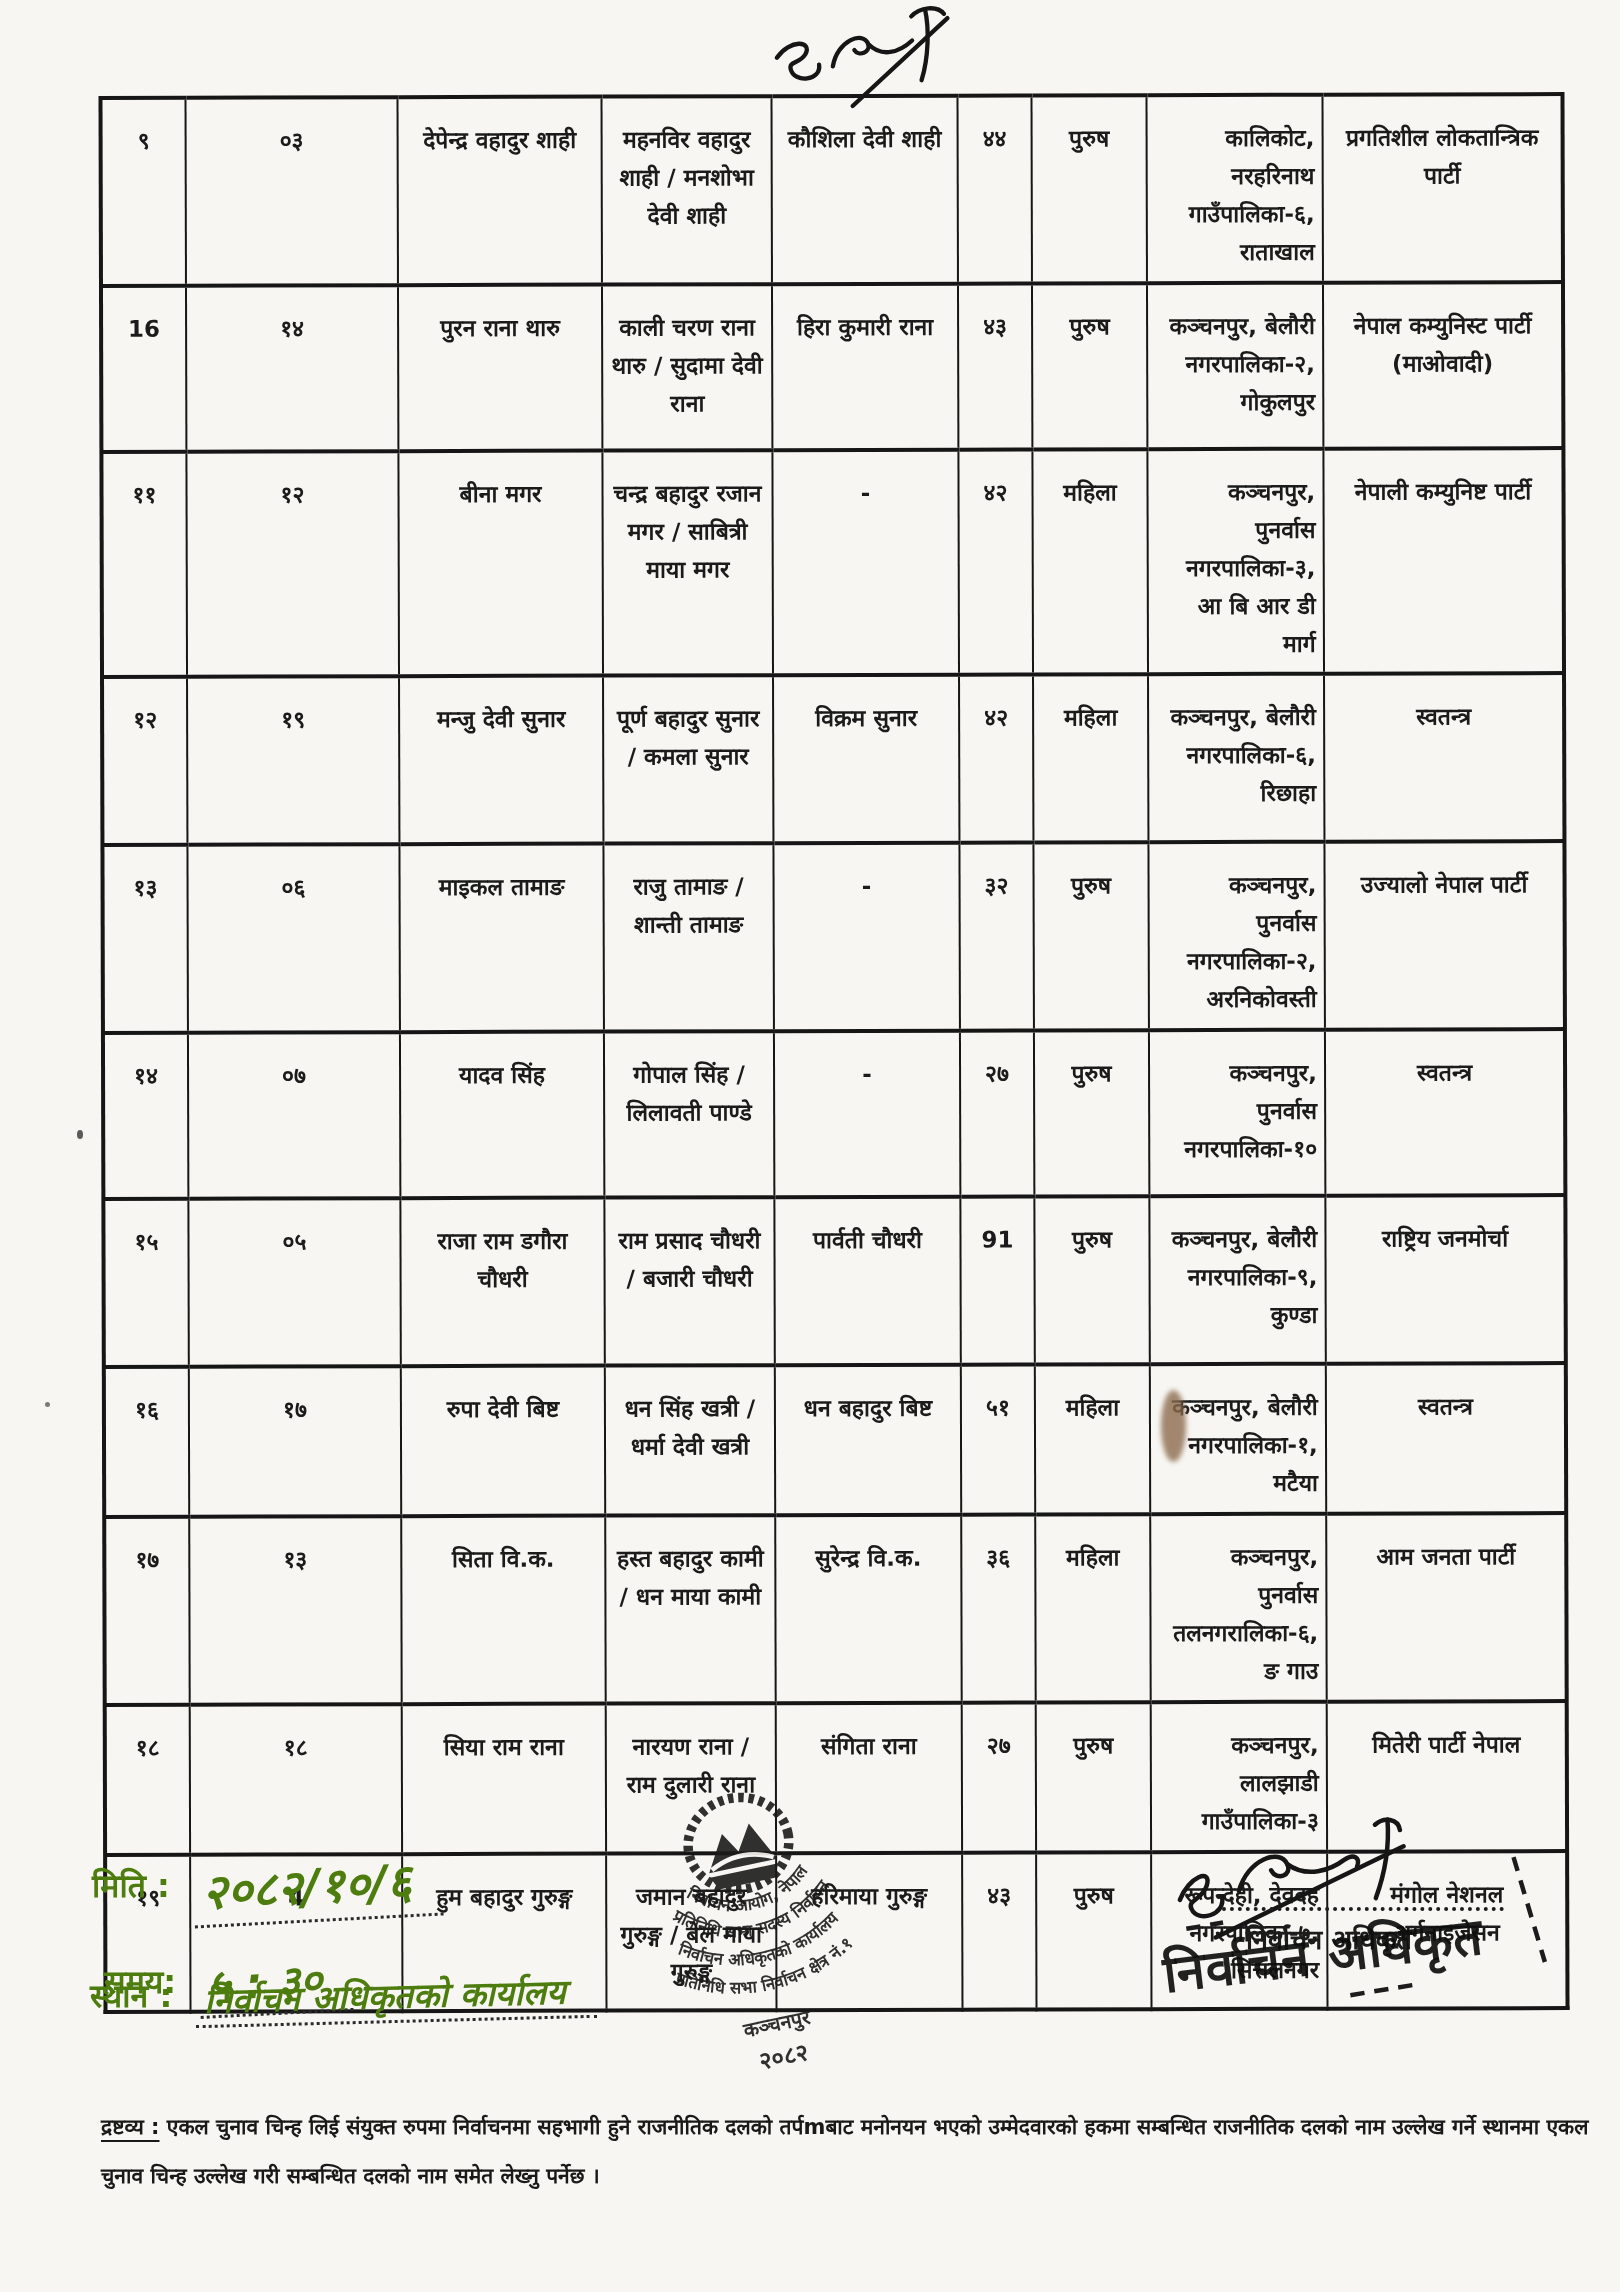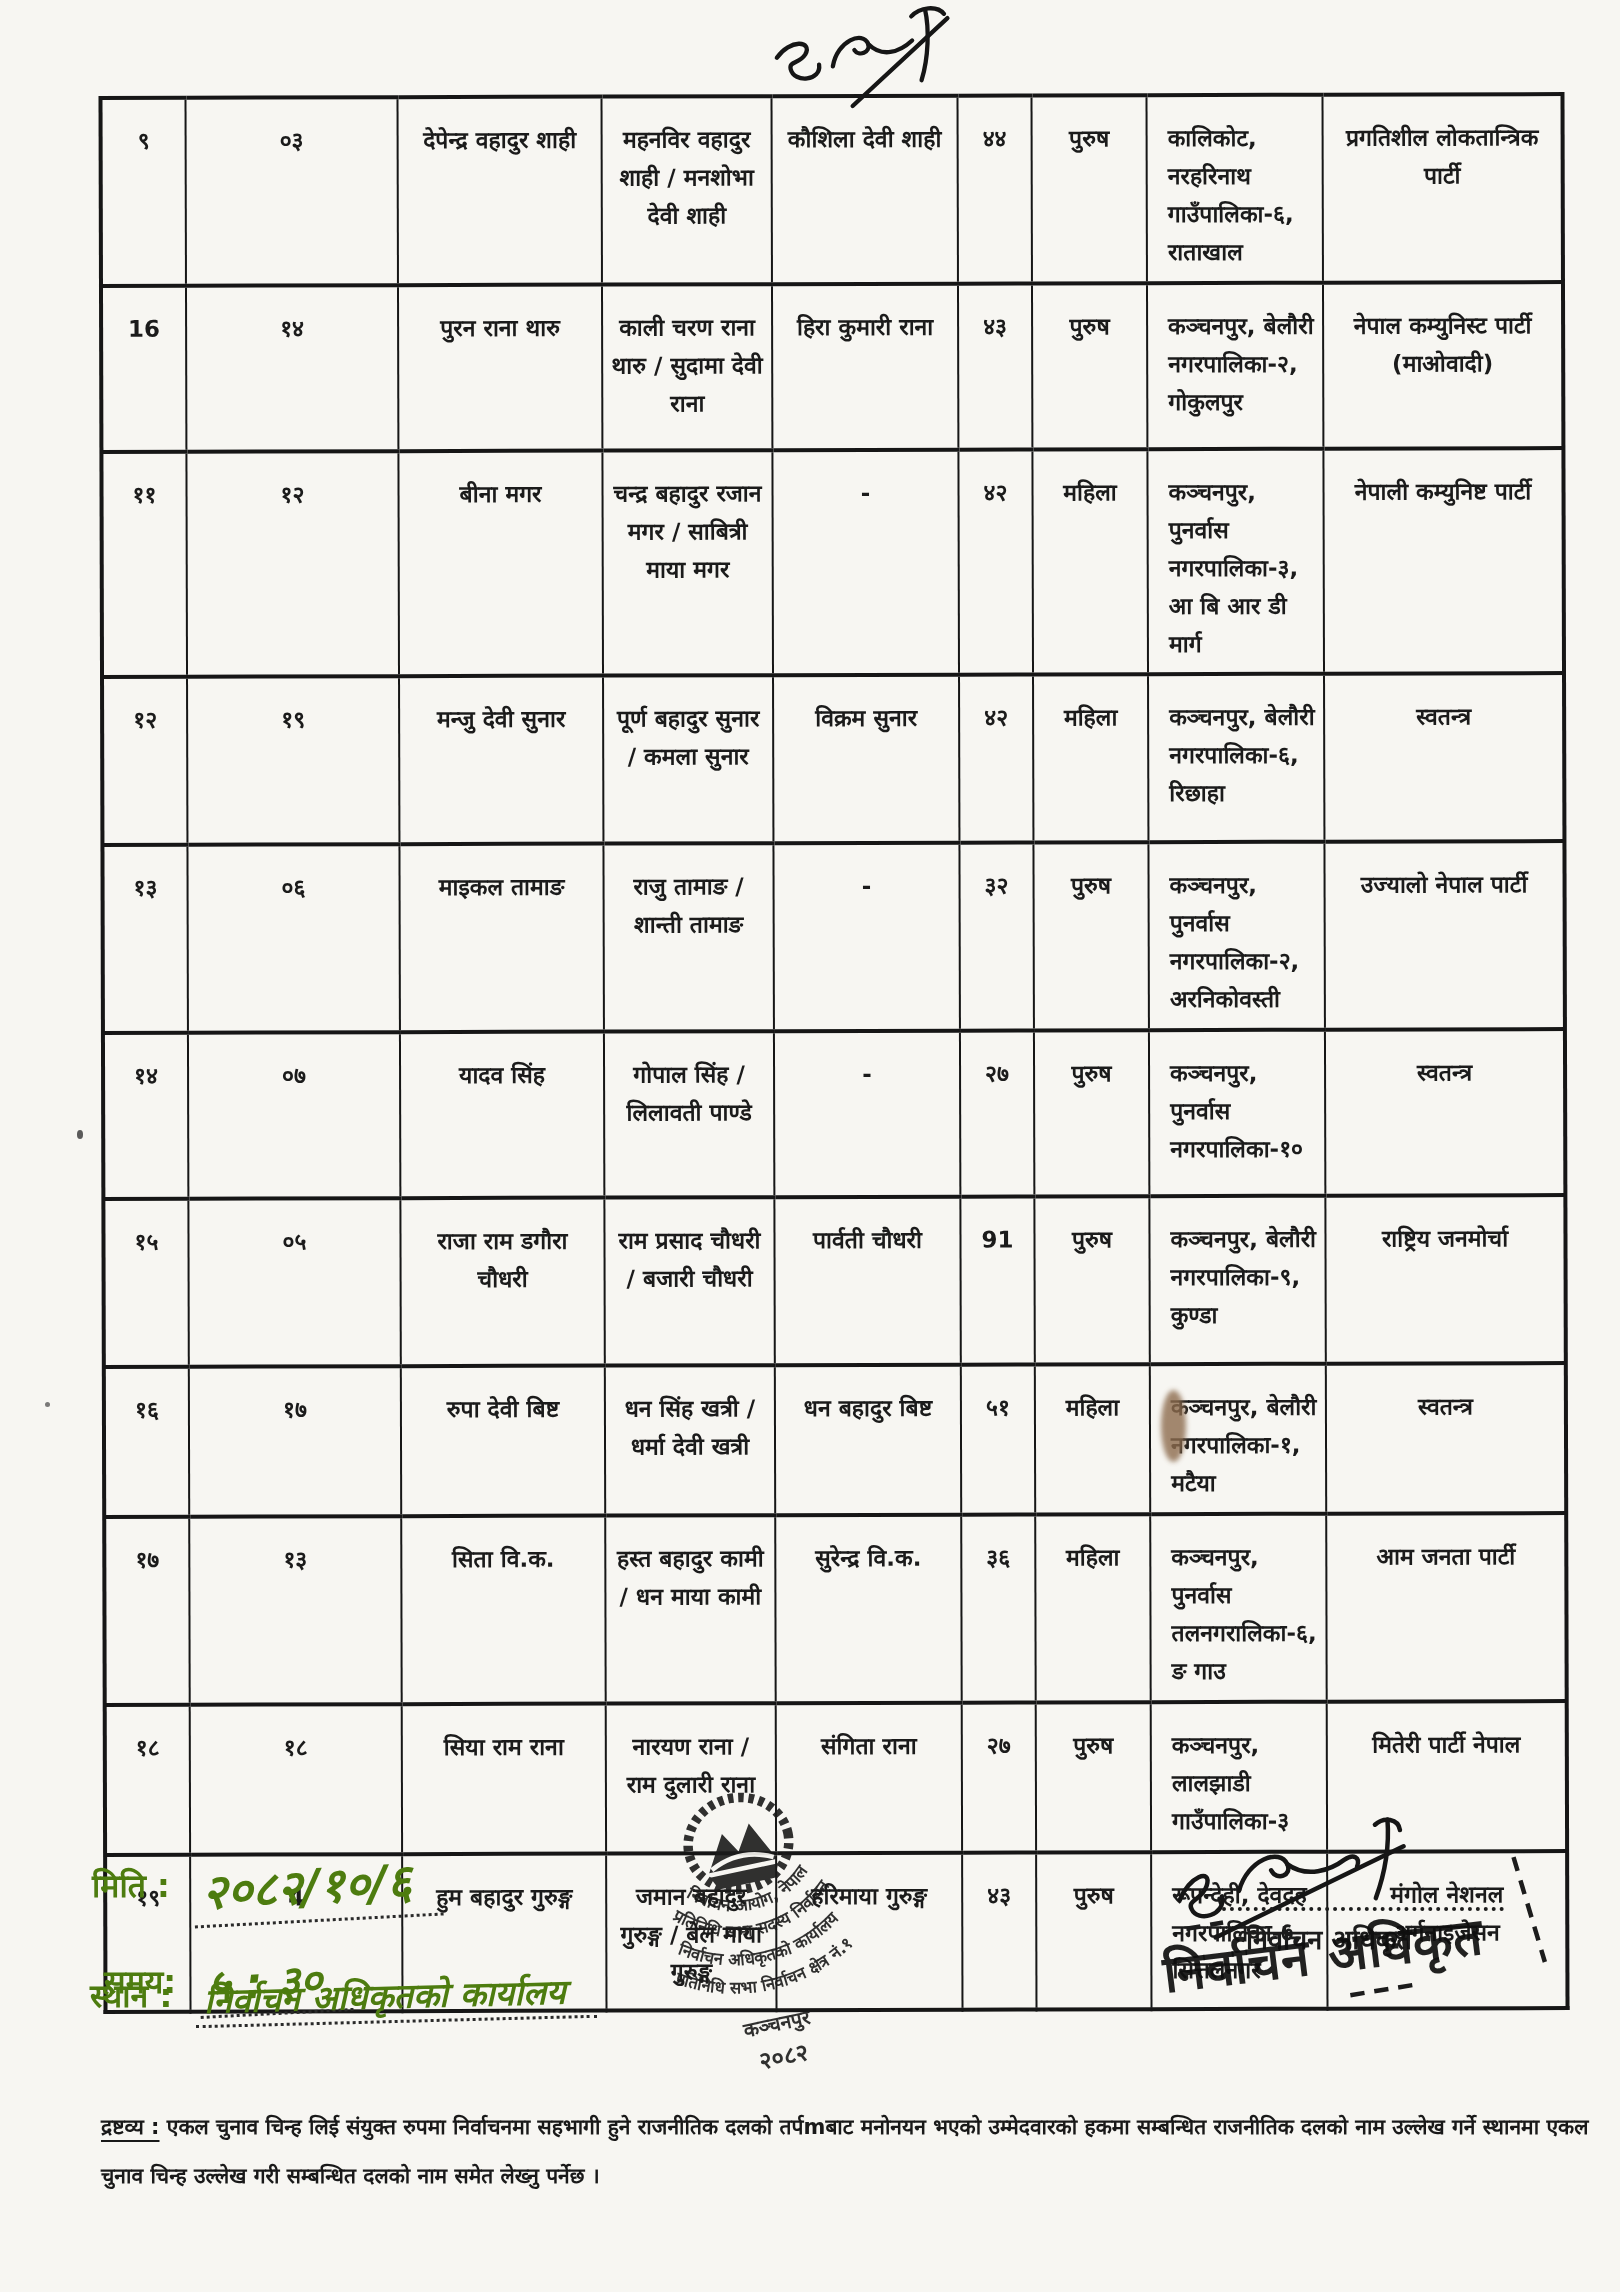--- a/index.html
+++ b/index.html
@@ -16,21 +16,21 @@
     transform:rotate(-0.15deg);
     border:4.5px solid #161616;
   }
   .doc-table td {
     border:2.7px solid #161616; border-top-width:4.5px;
     vertical-align:top; padding:23px 7.2px 9px;
     font-size:23px; font-weight:bold; line-height:1.65;
     text-align:center; color:#1b1b1b;
     word-wrap:break-word; overflow:hidden;
   }
-  .doc-table td.c-address { text-align:left; padding-left:20px; }
+  .doc-table td.c-address { text-align:right; padding-left:20px; }
   .doc-table tbody tr:nth-child(1){height:141px}
   .doc-table tbody tr:nth-child(2){height:166px}
   .doc-table tbody tr:nth-child(3){height:182px}
   .doc-table tbody tr:nth-child(4){height:168px}
   .doc-table tbody tr:nth-child(5){height:150px}
   .doc-table tbody tr:nth-child(6){height:166px}
   .doc-table tbody tr:nth-child(7){height:168px}
   .doc-table tbody tr:nth-child(8){height:148px}
   .doc-table tbody tr:nth-child(9){height:150px}
   .doc-table tbody tr:nth-child(10){height:134px}

